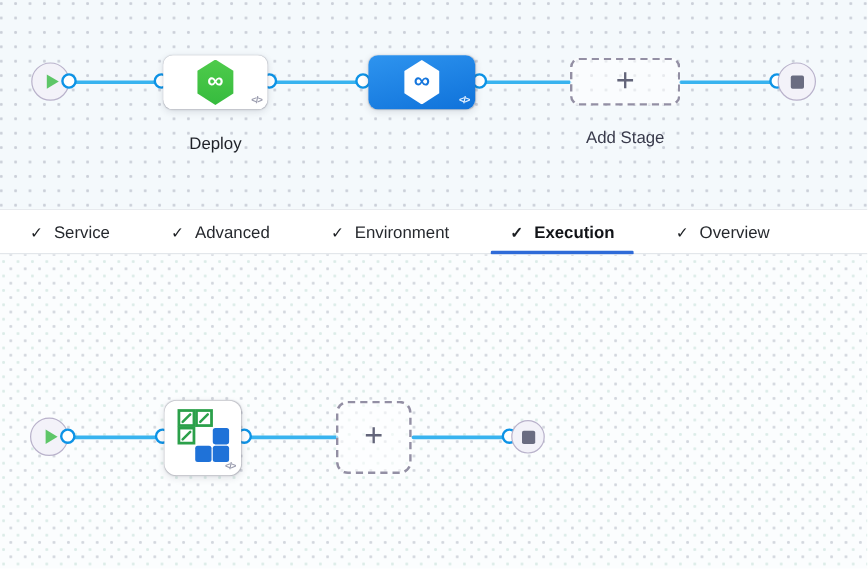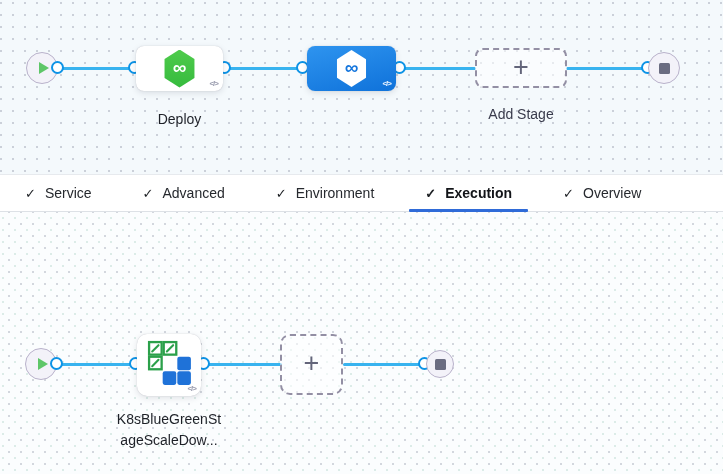--- a/index.html
+++ b/index.html
@@ -204,24 +204,20 @@
           <line x1="5" y1="25" x2="11" y2="19"></line>
         </g>
         <g fill="#1f72d8">
           <rect x="29" y="16" width="13" height="13" rx="2"></rect>
           <rect x="15" y="30" width="13" height="13" rx="2"></rect>
           <rect x="29" y="30" width="13" height="13" rx="2"></rect>
         </g>
       </svg>
       <span class="code-chip">&lt;/&gt;</span>
     </div>
-    <div class="node-label" style="left:103px; top:197px; width:132px;">
-      <div>K8sBlueGreenSt</div>
-      <div>ageScaleDow...</div>
-    </div>
 
     <div class="dashed-box" style="left:280px; top:122px; width:63px; height:61px; border-radius:10px;">
       <span class="plus">+</span>
     </div>
 
     <div class="node-circle end-sm" style="left:426px; top:138px;">
       <span class="stop-sq"></span>
     </div>
   </section>
 

